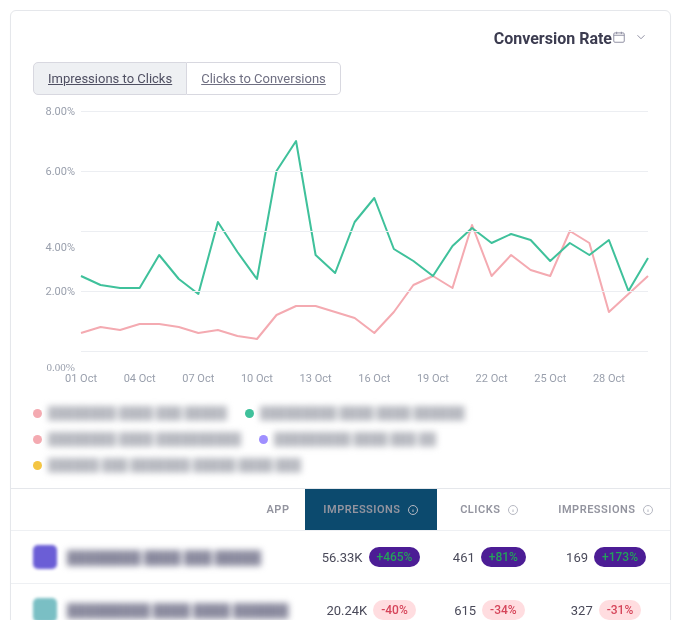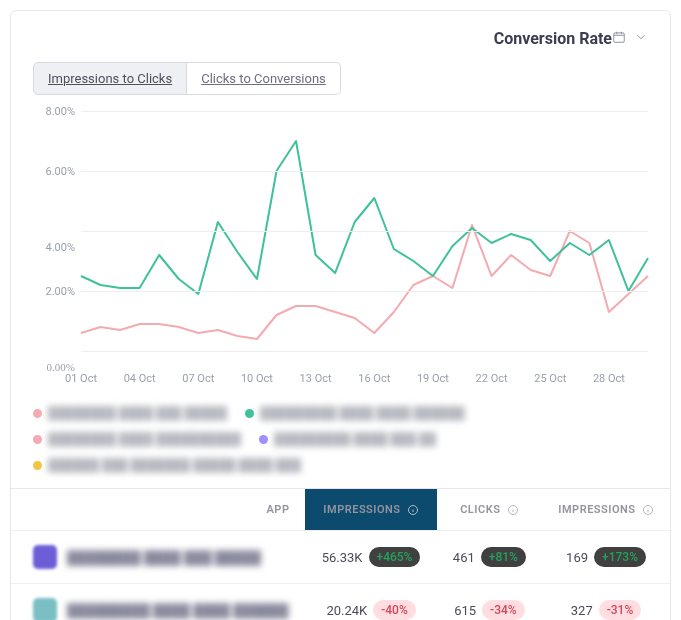--- a/index.html
+++ b/index.html
@@ -95,21 +95,21 @@
     width: 24px; height: 24px; border-radius: 5px; flex-shrink:0;
     filter: blur(1.5px);
   }
   .app-name { filter: blur(3px); color:#8a8a9e; font-size:13px; }
   .num-col { text-align: center; }
   .val-pair { display:inline-flex; align-items:center; gap:6px; justify-content:center; }
   .val { font-size: 13px; color: #4a4a5a; }
   .pill {
     font-size: 12px; padding: 3px 8px; border-radius: 999px; font-weight: 500;
   }
-  .pill.pos { background: #404040; color: #23a35a; }
+  .pill.pos { background: #4c1d95; color: #23a35a; }
   .pill.neg { background: #ffdde0; color: #d6455a; }
   .info-icon {
     display:inline-flex; vertical-align:middle; margin-left:3px;
   }
   .info-icon svg { width:12px; height:12px; }
 </style>
 </head>
 <body>
 
 <div class="card">

